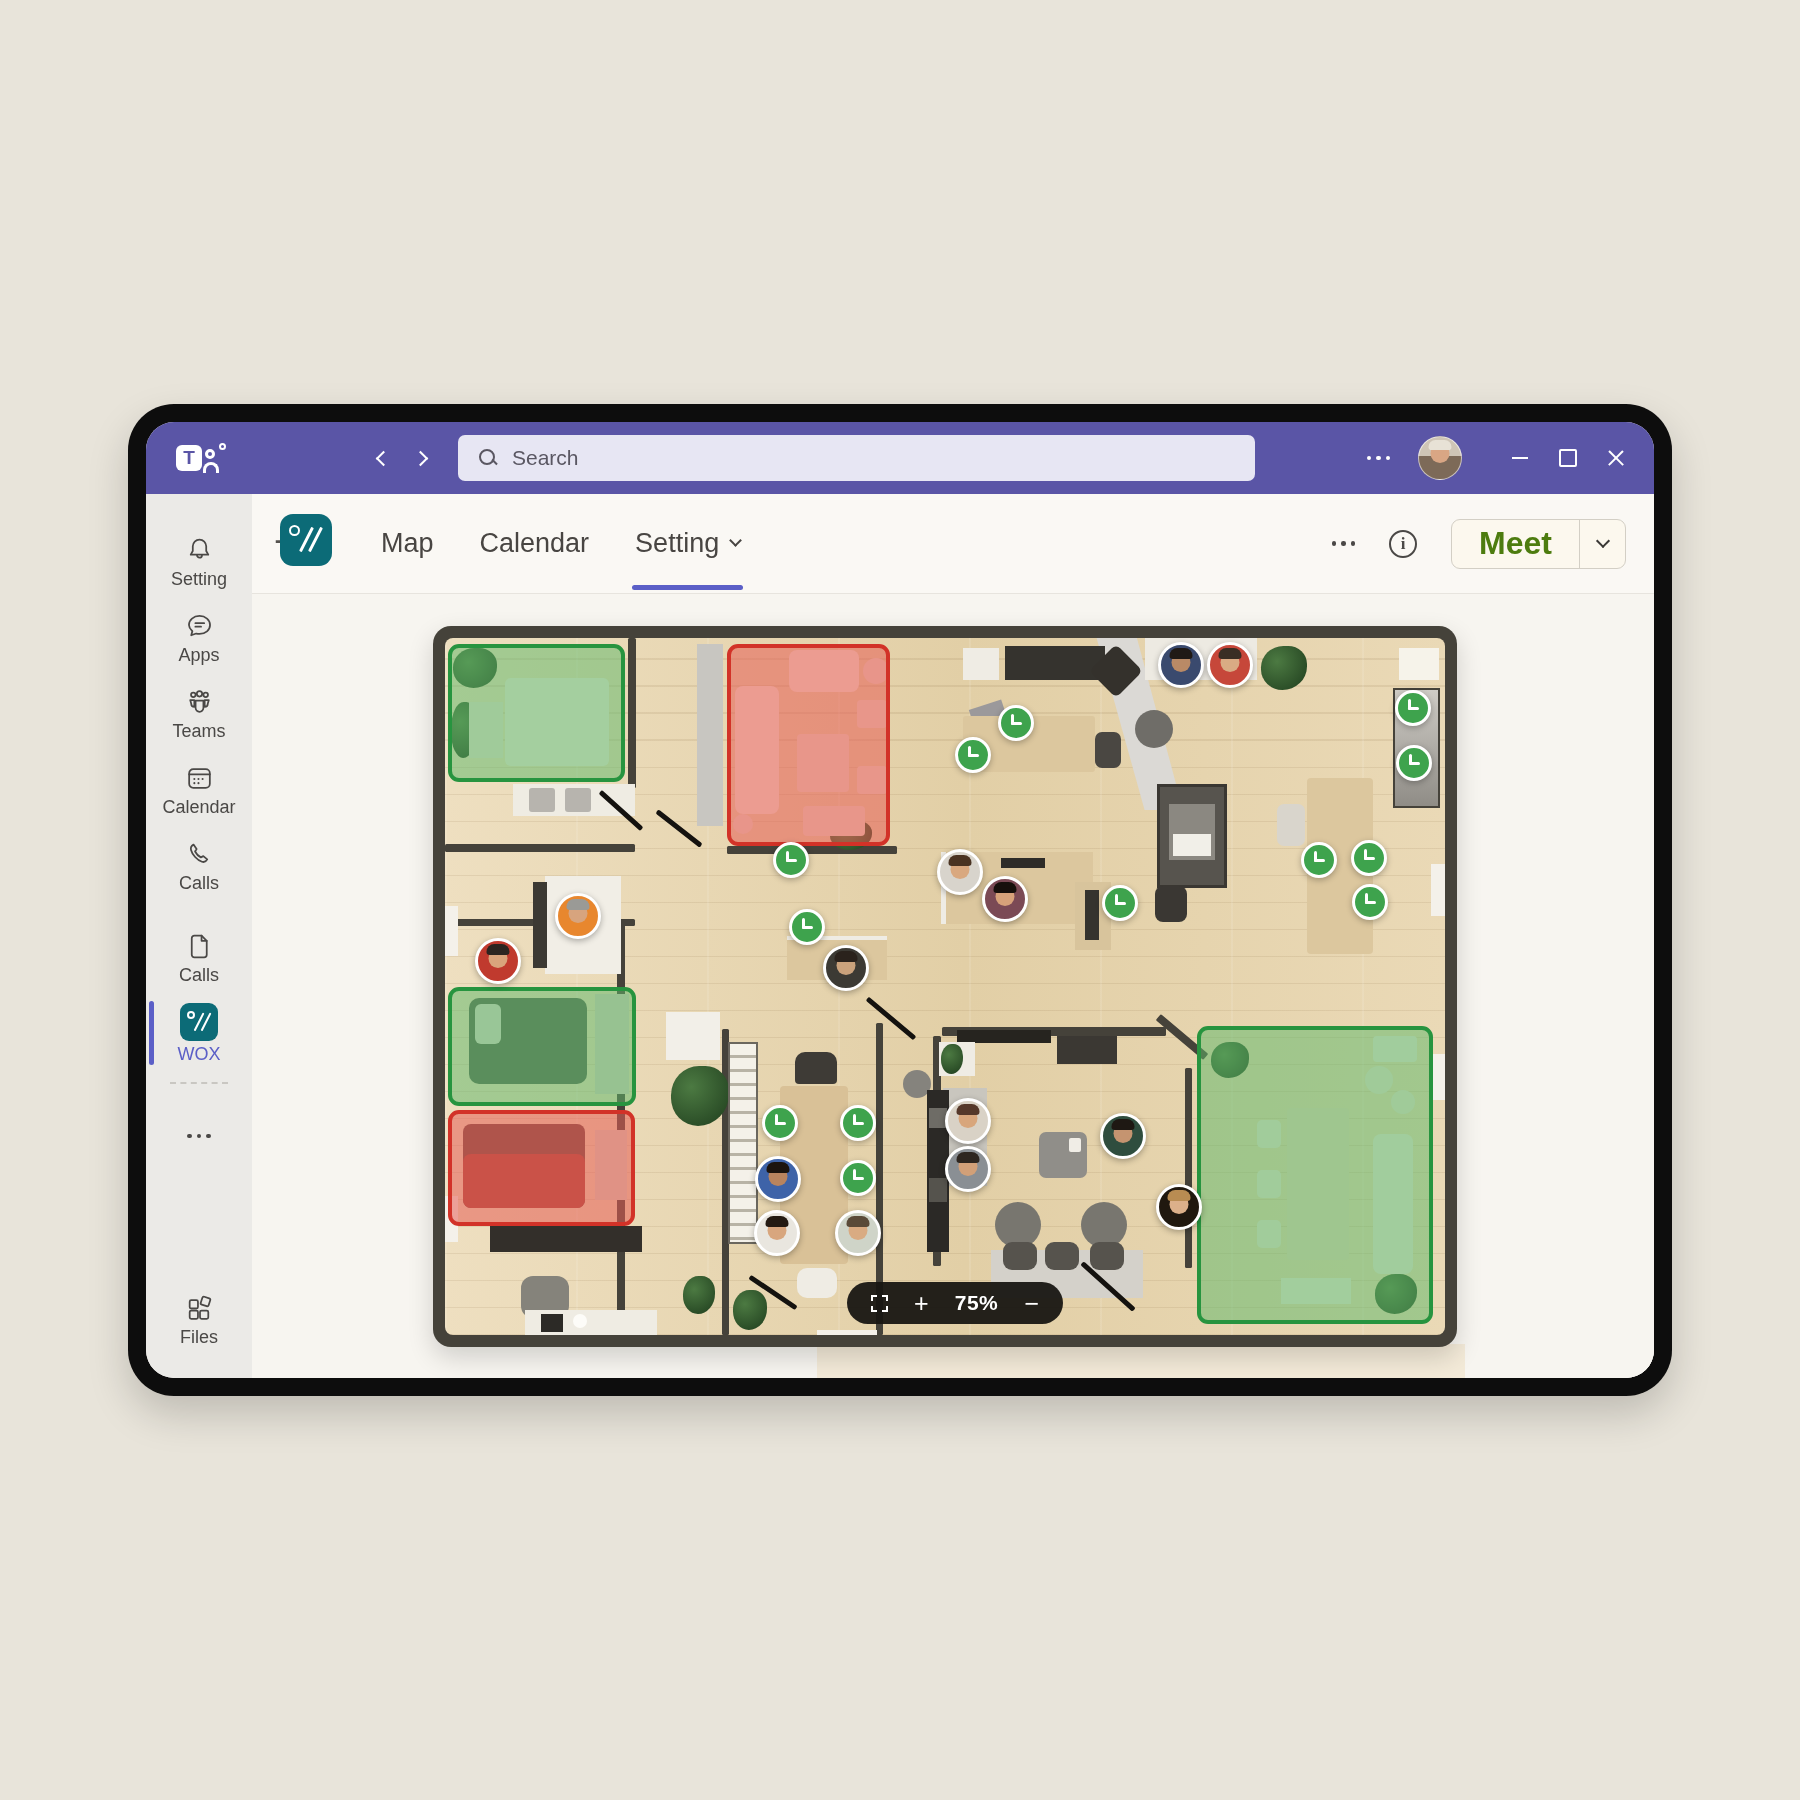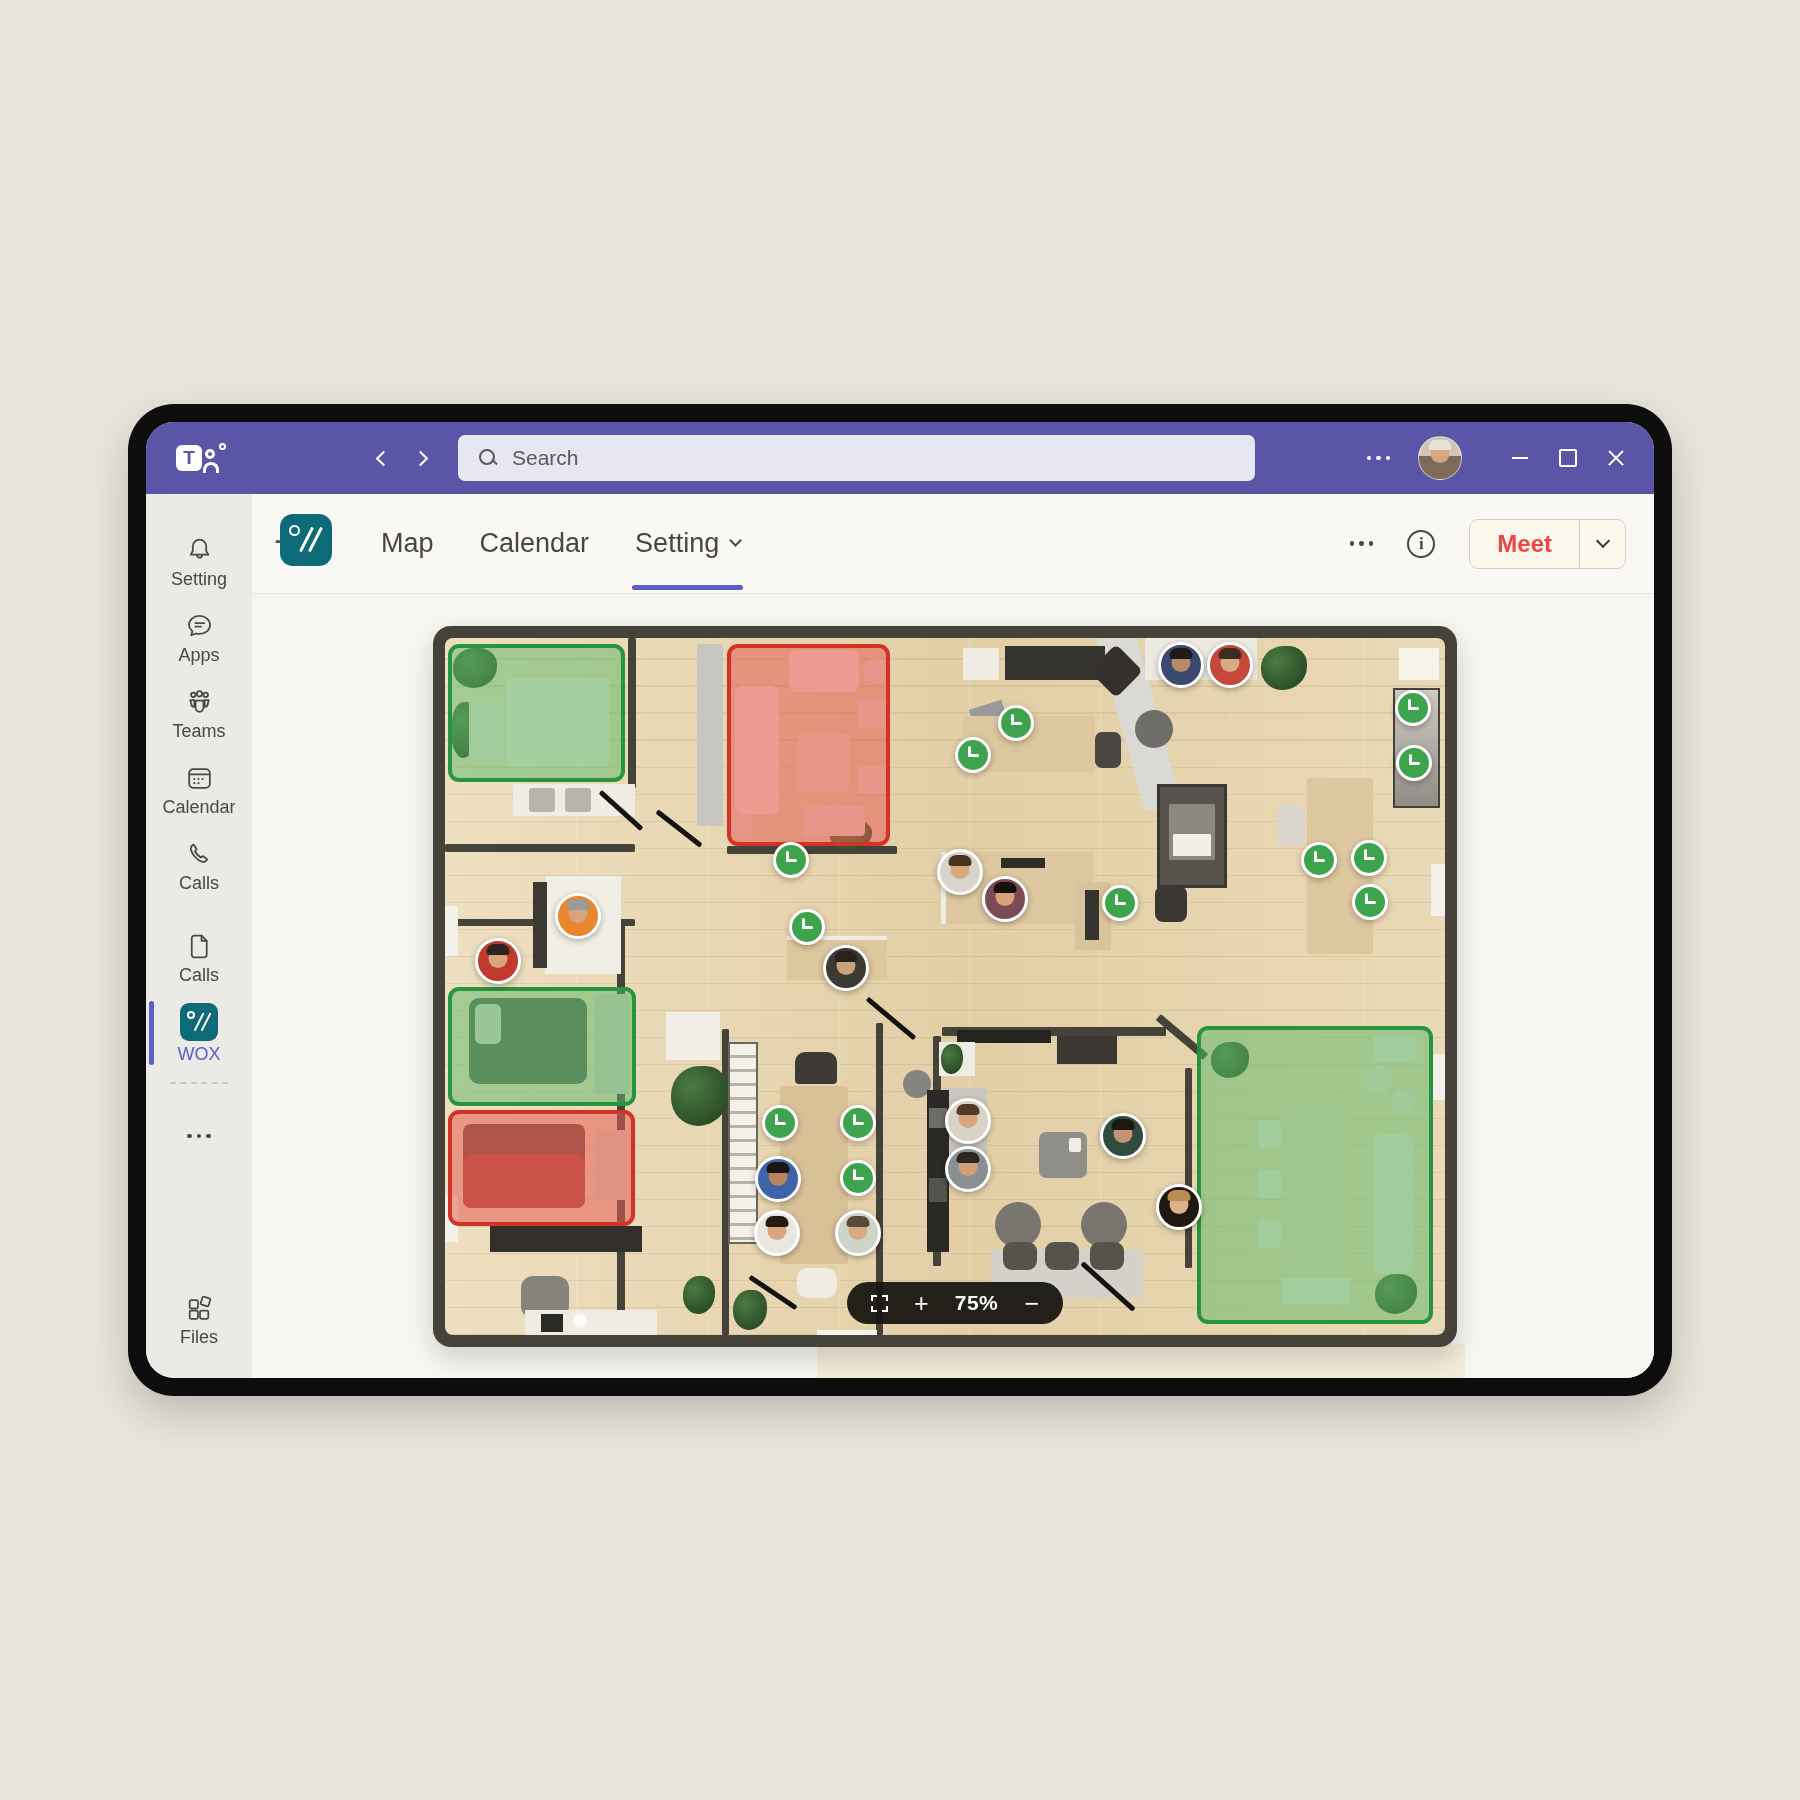--- a/index.html
+++ b/index.html
@@ -79,21 +79,21 @@
   .tab .caret { display:none; width:9px; height:9px; border-right:2.3px solid #484542; border-bottom:2.3px solid #484542; transform:rotate(45deg); margin-top:-6px; }
   .tab.has-caret .caret { display:inline-block; }
   .tab.active::after { content:""; position:absolute; left:20px; right:20px; bottom:3px; height:5px; border-radius:3px; background:#5b5fc7; }
   .tab-add { font-size:36px; color:#55524e; font-weight:300; padding:0 22px; margin-top:-4px; }
   .tab-right { position:absolute; right:28px; top:0; height:100%; display:flex; align-items:center; gap:34px; }
   .tr-dots { display:flex; gap:5px; }
   .tr-dots i { width:4.5px; height:4.5px; border-radius:50%; background:#4a4846; }
   .info-ic { width:28px; height:28px; border:2px solid #4a4846; border-radius:50%; color:#4a4846;
              font-size:17px; font-weight:600; display:flex; align-items:center; justify-content:center; font-family:"Liberation Serif", serif; }
   .meet-btn { display:flex; height:50px; background:#fcf8ee; border:1.5px solid #d3cfc5; border-radius:9px; overflow:hidden; }
-  .meet-main { padding:0 27px; display:flex; align-items:center; font-size:24px; font-weight:700; color:#ef4444; }
+  .meet-main { padding:0 27px; display:flex; align-items:center; font-size:32px; font-weight:700; color:#4d7c0f; }
   .meet-split { width:46px; display:flex; align-items:center; justify-content:center; border-left:1.5px solid #d3cfc5; }
   .meet-split .chev { border-color:#3a3835; width:10px; height:10px; margin-top:-5px; }
 
   
   .content { position:relative; flex:1; background:#f7f5f0; overflow:hidden; }
   .below-sheet { position:absolute; left:565px; top:750px; width:648px; height:46px; background:#f3ead8; }
   .map { position:absolute; left:181px; top:32px; width:1024px; height:721px; background:#45423a;
          border-radius:18px; box-shadow:0 10px 26px rgba(0,0,0,.16); }
   .floor { position:absolute; inset:12px; border-radius:8px; overflow:hidden;
            background-color:#e9d9b5;

